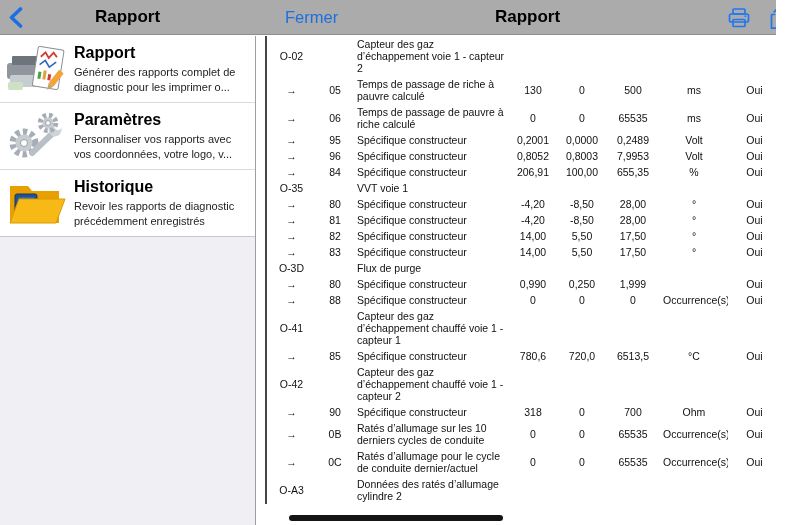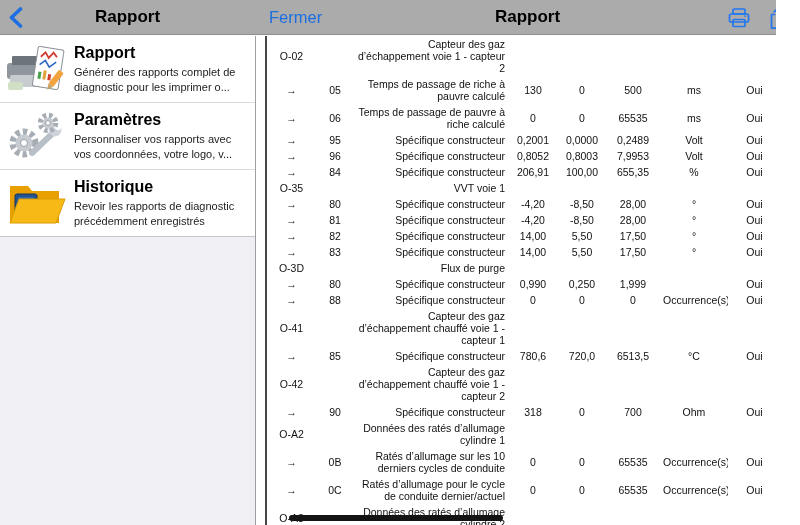--- a/index.html
+++ b/index.html
@@ -7,21 +7,21 @@
        font-family:"Liberation Sans",sans-serif;-webkit-font-smoothing:antialiased;background:#fff;}
 
   
   .navbar{position:absolute;top:0;left:0;width:800px;height:35px;background:#ababab;
           border-bottom:1px solid #8d8d8d;display:flex;box-sizing:border-box;}
   .nav-left{width:255px;flex:none;position:relative;display:flex;align-items:center;
             justify-content:center;}
   .nav-right{flex:1;position:relative;display:flex;align-items:center;justify-content:center;}
   .nav-title{font-weight:bold;font-size:17px;color:#000;}
   .back-btn{position:absolute;left:9px;top:7px;width:14px;height:21px;cursor:pointer;}
-  .close-btn{position:absolute;left:14px;font-size:16.5px;color:#1c6fe2;cursor:pointer;}
+  .close-btn{position:absolute;left:30px;font-size:16.5px;color:#1c6fe2;cursor:pointer;}
   .nav-actions{position:absolute;right:12px;top:0;height:35px;display:flex;align-items:center;gap:17px;}
   .nav-actions svg{display:block;cursor:pointer;}
 
   
   .sidebar{position:absolute;top:36px;left:0;width:256px;bottom:0;background:#efeff4;
            border-right:1px solid #9e9e9e;box-sizing:border-box;}
   .sb-items{background:#fff;border-bottom:1px solid #c8c8cc;}
   .sb-item{display:flex;align-items:center;gap:8px;padding:7px 8px 7px 6px;cursor:pointer;}
   .sb-item + .sb-item{border-top:1px solid #dadada;}
   .sb-icon{width:60px;height:52px;flex:none;}
@@ -29,21 +29,21 @@
   .sb-title{font-size:16px;font-weight:bold;color:#000;margin-bottom:3px;}
   .sb-desc{font-size:11px;color:#1d1d1d;line-height:1.3;}
 
   
   .document{position:absolute;top:36px;left:257px;right:0;bottom:0;background:#fff;overflow:hidden;}
   table.report{border-collapse:collapse;table-layout:fixed;width:516px;margin-left:8px;
                border-left:2px solid #454545;border-right:2px solid #454545;
                font-family:Liberation Sans, sans-serif;font-size:10.5px;color:#101010;padding-left:48px;}
   table.report td{padding:2px 3px;text-align:center;vertical-align:middle;line-height:12px;
                   overflow:hidden;}
-  table.report td.c2{text-align:right;}
+  table.report td.c2{text-align:left;}
   .hscroll{position:absolute;bottom:4px;left:32px;width:214px;height:6px;border-radius:3px;
            background:#141414;cursor:pointer;}
 </style>
 </head>
 <body>
 
 <div class="app">
 
   <div class="navbar">
     <div class="nav-left">
@@ -324,30 +324,20 @@
     <td class="c0">→</td>
     <td class="c1">90</td>
     <td class="c2">Spécifique constructeur</td>
     <td class="c3">318</td>
     <td class="c4">0</td>
     <td class="c5">700</td>
     <td class="c6">Ohm</td>
     <td class="c7">Oui</td>
   </tr>
           <tr>
-    <td class="c0">O-A2</td>
-    <td class="c1"></td>
-    <td class="c2">Données des ratés d’allumage cylindre 1</td>
-    <td class="c3"></td>
-    <td class="c4"></td>
-    <td class="c5"></td>
-    <td class="c6"></td>
-    <td class="c7"></td>
-  </tr>
-          <tr>
     <td class="c0">→</td>
     <td class="c1">0B</td>
     <td class="c2">Ratés d’allumage sur les 10 derniers cycles de conduite</td>
     <td class="c3">0</td>
     <td class="c4">0</td>
     <td class="c5">65535</td>
     <td class="c6">Occurrence(s)</td>
     <td class="c7">Oui</td>
   </tr>
           <tr>

